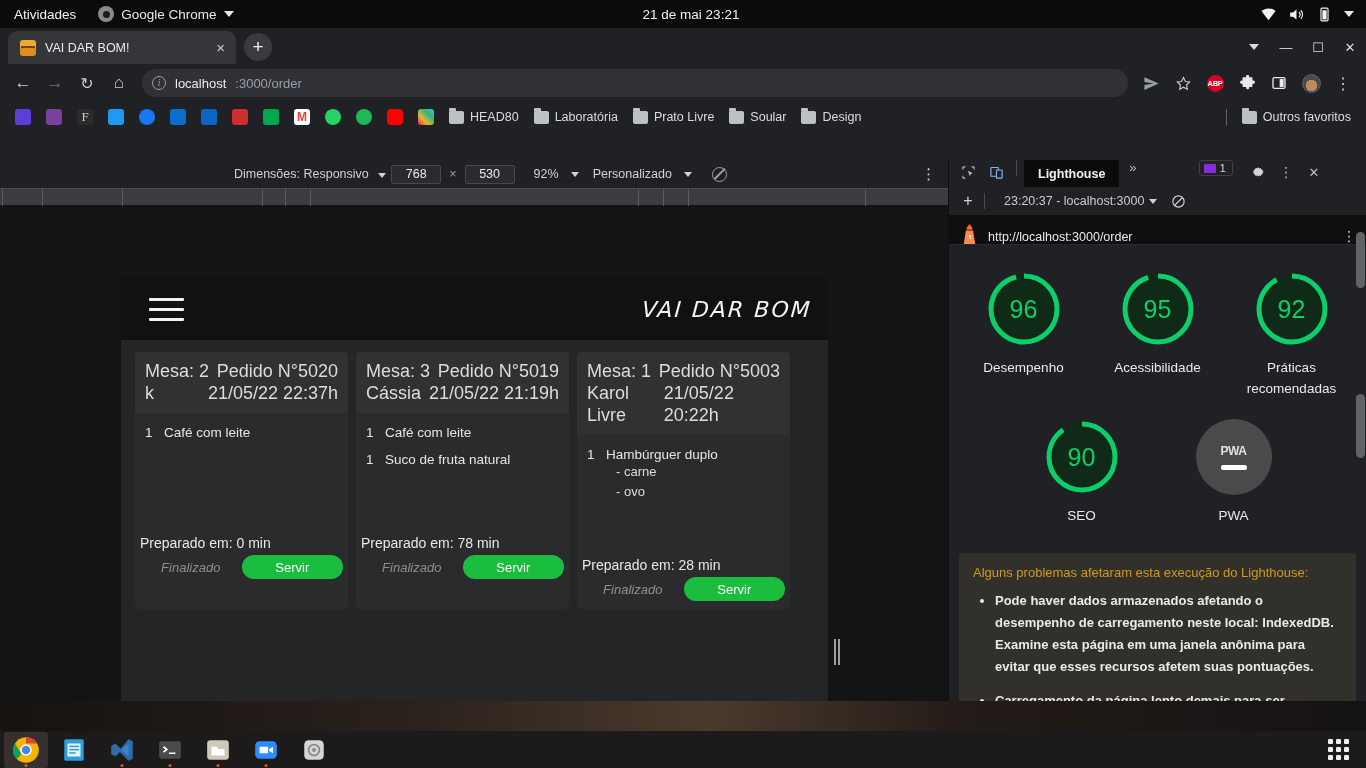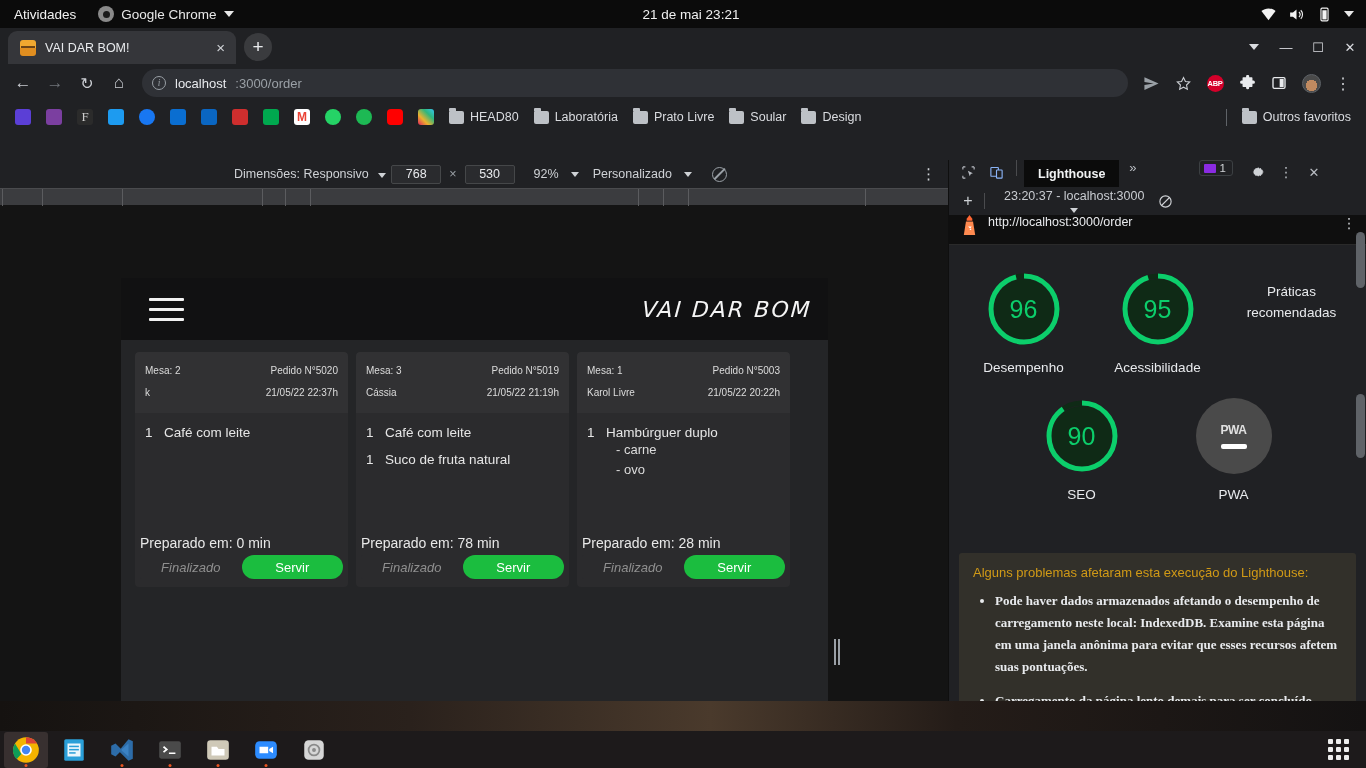--- a/index.html
+++ b/index.html
@@ -172,21 +172,21 @@
   .burger span { display: block; width: 35px; height: 3px; background: #f2f2f2; border-radius: 1px; }
   .brand {
     color: #f5f5f5; font-size: 22px; letter-spacing: 2px;
     font-family: "DejaVu Sans", sans-serif; font-style: italic; font-weight: 300;
     transform: skewX(-4deg);
   }
   .orders { display: flex; gap: 8px; padding: 12px 14px 0 14px; }
   .card { width: 213px; background: #2b2b2d; border-radius: 4px; overflow: hidden;
           display: flex; flex-direction: column; }
   .card-head { background: #313133; padding: 8px 10px 9px 10px; border-radius: 4px 4px 0 0; }
-  .card-row { display: flex; justify-content: space-between; color: #dcdcdc; font-size: 10px; line-height: 22px; }
+  .card-row { display: flex; justify-content: space-between; color: #dcdcdc; font-size: 18px; line-height: 22px; }
   .card-body { padding: 12px 10px 6px 10px; min-height: 122px; }
   .item { display: flex; gap: 10px; color: #e6e6e6; font-size: 13.5px; margin-bottom: 12px; }
   .item-qty { width: 9px; flex: none; }
   .sub { color: #dcdcdc; font-size: 13px; padding-left: 10px; line-height: 20px; }
   .prep { color: #e8e8e8; font-size: 14px; padding: 0 0 4px 5px; }
   .btns { display: flex; padding: 0 5px 8px 5px; gap: 0; }
   .btn-fin {
     flex: 1; height: 24px; background: #2b2b2d; color: #8f8f8f; font-style: italic;
     font-size: 13px; display: flex; align-items: center; justify-content: center;
     border-radius: 2px 0 0 2px;
@@ -220,23 +220,23 @@
     border: 1px solid #3c4043; border-radius: 3px; padding: 1px 6px 1px 4px;
     color: #cfd2d6; font-size: 11.5px;
   }
   .msg-ico { width: 12px; height: 9px; background: #8a2be2; border-radius: 1px; }
   .gear { margin-left: 10px; }
   .lh-toolbar {
     height: 28px; display: flex; align-items: center; gap: 0; padding-left: 8px;
     background: #202124; color: #cfd2d6; font-size: 12.5px;
   }
   .plus-btn { width: 22px; text-align: center; font-size: 16px; color: #cfd2d6; }
-  .lh-select { display: flex; align-items: center; gap: 5px; margin-left: 14px; color: #c9ccd1; flex-direction: column; }
+  .lh-select { display: flex; align-items: center; gap: 5px; margin-left: 14px; color: #c9ccd1; }
   .lh-url-bar {
-    height: 30px; background: #0f0f0f; display: flex; align-items: flex-start;
+    height: 30px; background: #0f0f0f; display: flex; align-items: flex-end;
     gap: 10px; padding: 0 10px 0 12px; color: #e8eaed; font-size: 12.5px;
     border-bottom: 1px solid #2a2a2a;
   }
   .lh-logo { width: 17px; height: 20px; flex: none; }
   .lh-report { height: 296px; background: #202124; padding-top: 26px; position: relative; }
   .gauges { display: flex; justify-content: center; gap: 16px; }
   .gauge-wrap { width: 118px; display: flex; flex-direction: column; align-items: center; }
   .gauge {
     width: 76px; height: 76px; border-radius: 50%; position: relative;
     display: flex; align-items: center; justify-content: center;
@@ -253,21 +253,21 @@
     width: 76px; height: 76px; border-radius: 50%; background: #4a4a4a;
     display: flex; flex-direction: column; align-items: center; justify-content: center; gap: 7px;
   }
   .pwa-txt { color: #e0e0e0; font-size: 12px; font-weight: bold; letter-spacing: -0.5px; }
   .pwa-dash { width: 26px; height: 5px; background: #fff; border-radius: 2px; }
   .lh-warn {
     margin: 12px 10px 0 10px; background: #32302a; border-radius: 3px;
     padding: 12px 14px 14px 14px; height: 228px; overflow: hidden;
   }
   .warn-title { color: #d19a16; font-size: 13px; margin-bottom: 10px; }
-  .warn-list { padding-left: 22px; color: #e8eaed; font-size: 13px; font-weight: bold; line-height: 22px; font-family: Liberation Serif, serif; }
+  .warn-list { padding-left: 22px; color: #e8eaed; font-size: 13px; font-weight: bold; line-height: 22px; }
   .warn-list li { margin-bottom: 12px; }
   .dt-scroll {
     position: absolute; right: 1px; top: 72px; width: 9px; height: 56px;
     background: #5f6368; border-radius: 5px;
   }
   .dt-scroll2 {
     position: absolute; right: 1px; top: 234px; width: 9px; height: 64px;
     background: #5f6368; border-radius: 5px;
   }
 
@@ -656,20 +656,27 @@
             <div class="gauge">
               <svg width="76" height="76">
                   <circle cx="38" cy="38" r="33" fill="none" stroke="#0f2a16" stroke-width="5"></circle>
                   <circle cx="38" cy="38" r="33" fill="none" stroke="#0cce6b" stroke-width="5" stroke-dasharray="197 208" stroke-linecap="butt"></circle>
                 </svg>
               <div class="gauge-inner">95</div>
             </div>
             <div class="gauge-label">Acessibilidade</div>
           </div>
           <div class="gauge-wrap">
+            <div class="gauge">
+              <svg width="76" height="76">
+                  <circle cx="38" cy="38" r="33" fill="none" stroke="#0f2a16" stroke-width="5"></circle>
+                  <circle cx="38" cy="38" r="33" fill="none" stroke="#0cce6b" stroke-width="5" stroke-dasharray="191 208" stroke-linecap="butt"></circle>
+                </svg>
+              <div class="gauge-inner">92</div>
+            </div>
             <div class="gauge-label">Práticas recomendadas</div>
           </div>
         </div>
 
         <div class="gauges2">
           <div class="gauge-wrap">
             <div class="gauge">
               <svg width="76" height="76">
                   <circle cx="38" cy="38" r="33" fill="none" stroke="#0f2a16" stroke-width="5"></circle>
                   <circle cx="38" cy="38" r="33" fill="none" stroke="#0cce6b" stroke-width="5" stroke-dasharray="187 208" stroke-linecap="butt"></circle>

